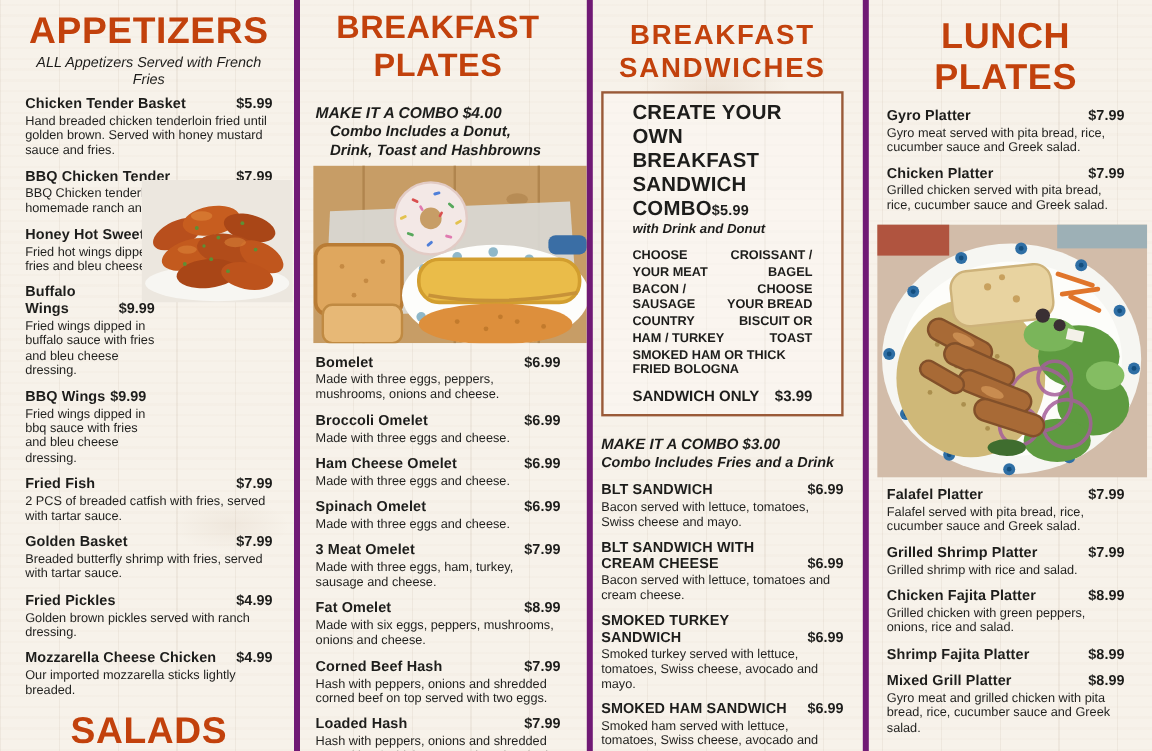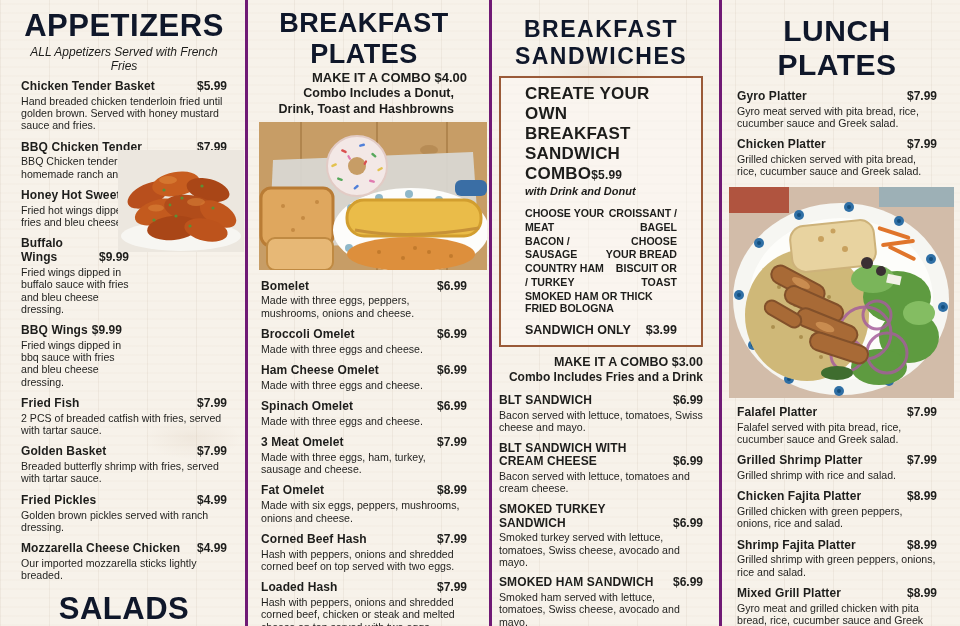--- a/index.html
+++ b/index.html
@@ -10,35 +10,35 @@
     background:
       radial-gradient(ellipse 90px 40px at 62% 12%, rgba(150,110,70,0.10), transparent 70%),
       radial-gradient(ellipse 70px 30px at 20% 70%, rgba(150,110,70,0.08), transparent 70%),
       radial-gradient(ellipse 80px 35px at 85% 55%, rgba(150,110,70,0.08), transparent 70%),
       repeating-linear-gradient(90deg, rgba(120,90,60,0.07) 0 1px, transparent 1px 49px),
       repeating-linear-gradient(0deg, rgba(160,120,80,0.025) 0 2px, transparent 2px 9px),
       #f7f2ea;
   }
   .menu { display:flex; width:960px; height:626px; }
   .col { position:relative; height:626px; }
-  .col + .col { border-left:3px solid #701a75; }
+  .col + .col { border-left:5px solid #701a75; }
   .col1 { width:245px; padding:0 18px 0 21px; }
   .col2 { width:244px; padding:0 22px 0 13px; }
   .col3 { width:230px; padding:0 16px 0 7px; }
   .col4 { width:241px; padding:0 23px 0 15px; }
 
-  .h1 { text-align:center; font-weight:600; letter-spacing:0.5px; color:#0f172a; }
+  .h1 { text-align:center; font-weight:600; letter-spacing:0.5px; color:#c2410c; }
   .col1 .h1 { font-size:31px; margin:8px 0 0; }
   .h1.salads { font-size:31px; margin:10px 0 4px; }
   .col2 .h1 { font-size:27px; margin:8px 0 0; }
   .col3 .h1 { font-size:23px; letter-spacing:1.5px; margin:16px 0 6px; word-spacing:6px; }
   .col4 .h1 { font-size:30px; margin:14px 0 8px; }
 
   .subtitle { text-align:center; font-weight:normal; font-style:italic; font-size:12px; margin:1px 0 7px; }
-  .combo-note { text-align:right; font-weight:bold; line-height:1.25; }
+  .combo-note { text-align:left; font-weight:bold; font-style:italic; line-height:1.25;margin-top:16px; }
   .combo-note .l1 { font-size:13px; }
   .combo-note .l2 { font-size:12.5px; width:180px; margin:0 auto; }
 
   .item { margin:0 0 9px; }
   .row { display:flex; justify-content:space-between; align-items:flex-end; font-weight:bold; font-size:12px; line-height:1.15; }
   .row .nm { letter-spacing:0.1px; }
   .ds { font-size:10.6px; line-height:1.16; color:#1f1f1d; margin-top:1px; }
   .ds:empty { display:none; }
   .item.narrow { width:108px; }
   .item.narrow .row { justify-content:flex-start; gap:4px; }
@@ -482,21 +482,20 @@
           <span class="nm">Chicken Fajita Platter</span>
           <span class="pr">$8.99</span>
         </div>
       <div class="ds">Grilled chicken with green peppers, onions, rice and salad.</div>
     </div>
     <div class="item mt4">
       <div class="row">
           <span class="nm">Shrimp Fajita Platter</span>
           <span class="pr">$8.99</span>
         </div>
-      <div class="ds">Grilled shrimp with green peppers, onions, rice and salad.</div>
     </div>
     <div class="item mt4">
       <div class="row">
           <span class="nm">Mixed Grill Platter</span>
           <span class="pr">$8.99</span>
         </div>
       <div class="ds">Gyro meat and grilled chicken with pita bread, rice, cucumber sauce and Greek salad.</div>
     </div>
 
   </div>

